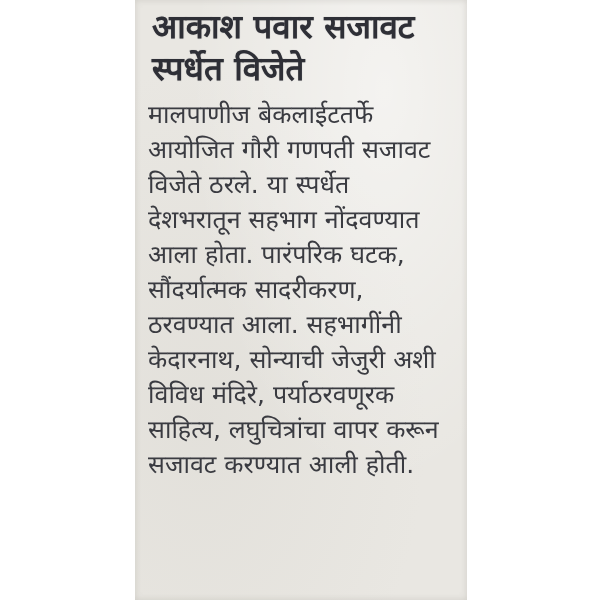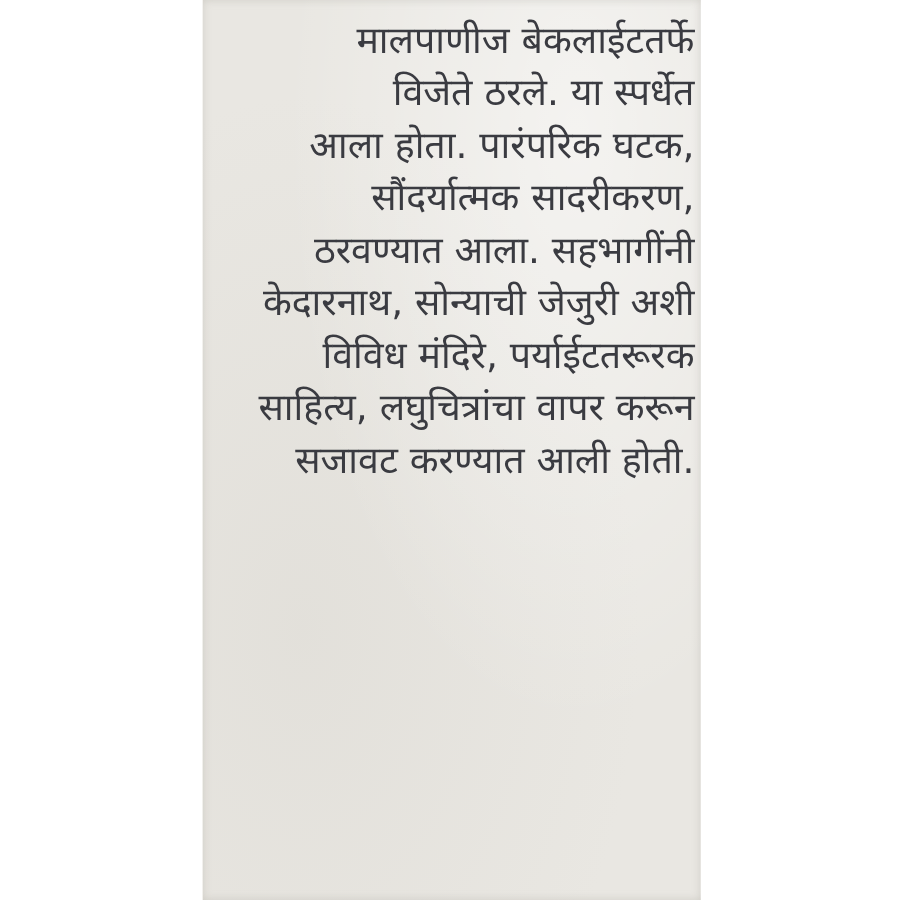--- a/index.html
+++ b/index.html
@@ -42,40 +42,45 @@
     display: block;
     white-space: nowrap;
   }
   .article-body {
     margin: 0;
     padding: 5px 4px 0 13px;
     font-size: 25px;
     line-height: 35px;
     font-weight: 500;
     color: #3a3b41;
-    text-align: right;
   }
   .article-body .bl {
     display: block;
     white-space: nowrap;
   }
 </style>
 </head>
 <body>
 
 <div class="canvas">
   <div class="clipping">
 
+    <h1 class="headline">
+      <span class="hl">आकाश पवार सजावट</span>
+      <span class="hl">स्पर्धेत विजेते</span>
+    </h1>
 
     <div class="article-body">
       <span class="bl">मालपाणीज बेकलाईटतर्फे</span>
+      <span class="bl">आयोजित गौरी गणपती सजावट</span>
       <span class="bl">विजेते ठरले. या स्पर्धेत</span>
+      <span class="bl">देशभरातून सहभाग नोंदवण्यात</span>
       <span class="bl">आला होता. पारंपरिक घटक,</span>
       <span class="bl">सौंदर्यात्मक सादरीकरण,</span>
       <span class="bl">ठरवण्यात आला. सहभागींनी</span>
       <span class="bl">केदारनाथ, सोन्याची जेजुरी अशी</span>
-      <span class="bl">विविध मंदिरे, पर्याईटतरूरक</span>
+      <span class="bl">विविध मंदिरे, पर्याठरवणूरक</span>
       <span class="bl">साहित्य, लघुचित्रांचा वापर करून</span>
       <span class="bl">सजावट करण्यात आली होती.</span>
     </div>
 
   </div>
 </div>
 
 </body></html>

